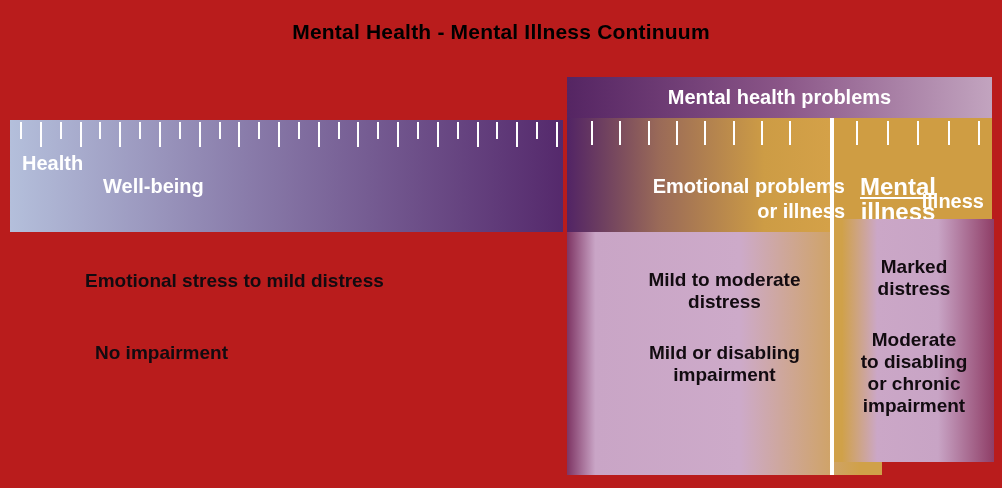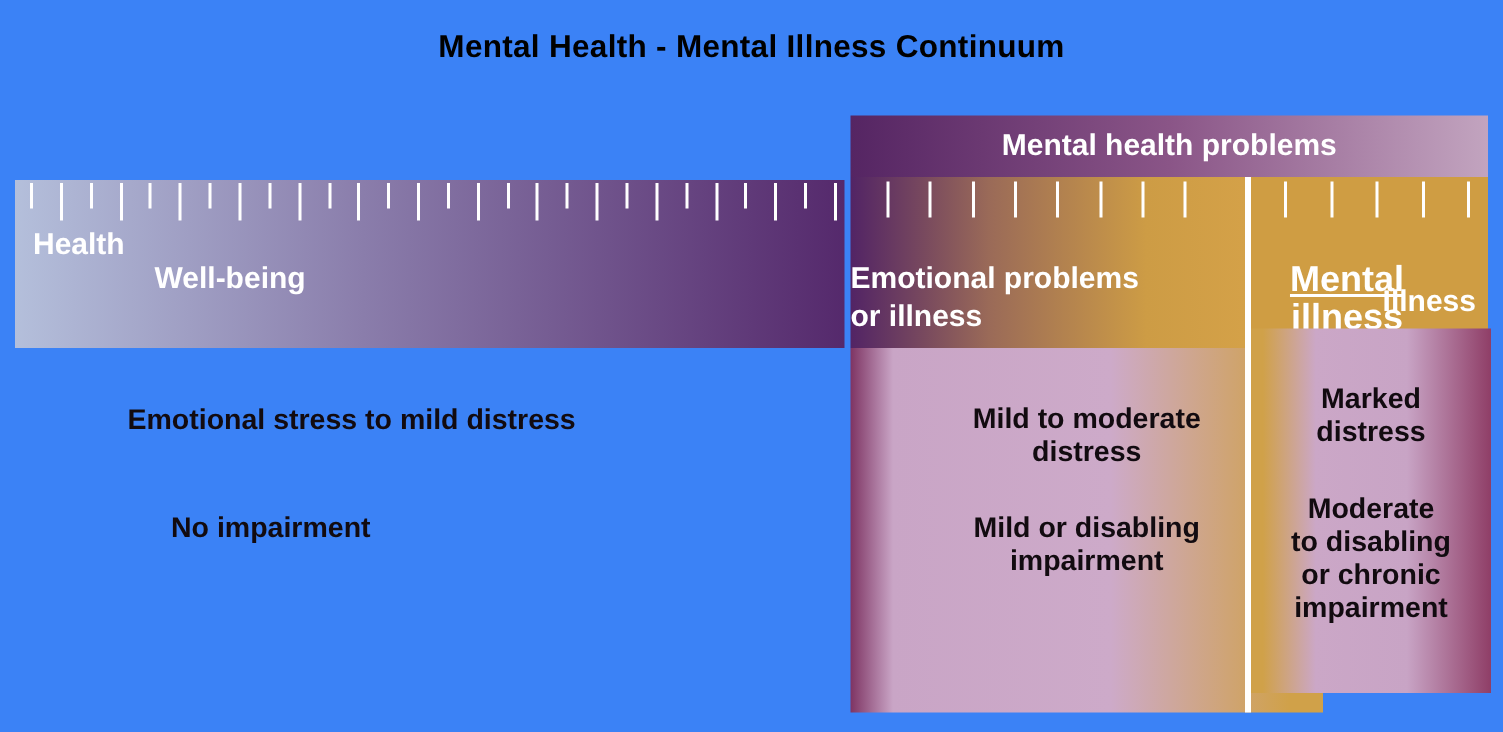--- a/index.html
+++ b/index.html
@@ -1,18 +1,18 @@
 <!DOCTYPE html>
 <html><head>
 <meta charset="utf-8">
 <style>
   * { margin:0; padding:0; box-sizing:border-box; }
   body { background:#fff; }
   #canvas {
-    position:relative; width:1002px; height:488px; background:#3b82f6;
+    position:relative; width:1002px; height:488px; background:#b91c1c;
     font-family:"Liberation Sans", sans-serif; overflow:hidden;
   }
 
   .title {
     position:absolute; top:20px; left:0; width:100%;
     text-align:center; font-size:21px; font-weight:bold; color:#000;
     letter-spacing:0.2px;
   }
 
   
@@ -49,21 +49,21 @@
     position:absolute; left:267px; top:41px; width:158px; height:114px;
     background:#cf9d43;
   }
   .column-divider {
     position:absolute; left:263px; top:41px; width:4px; height:357px;
     background:#ffffff; z-index:6;
   }
 
   .zone-header {
     position:absolute; left:0; top:97px; width:278px;
-    text-align:left; color:#fff; font-size:20px; font-weight:bold; line-height:25px;
+    text-align:right; color:#fff; font-size:20px; font-weight:bold; line-height:25px;
   }
   .illness-endpoint {
     position:absolute; right:8px; top:72px;
     color:#fff; font-size:20px; font-weight:bold; text-align:right;
   }
   .illness-header {
     position:absolute; left:267px; top:97px; width:128px;
     text-align:center; color:#fff; font-size:24px; font-weight:bold; line-height:25px;text-decoration:underline;
   }
 
@@ -82,21 +82,21 @@
   }
   .row-distress { top:37px; }
   .row-impairment { top:110px; }
 
   
   .wb-distress {
     position:absolute; left:85px; top:270px;
     color:#120b10; font-size:19px; font-weight:bold;
   }
   .wb-impairment {
-    position:absolute; left:114px; top:342px;
+    position:absolute; left:95px; top:342px;
     color:#120b10; font-size:19px; font-weight:bold;
   }
 </style>
 </head>
 <body>
 
 <div id="canvas">
 
   <div class="title">Mental Health - Mental Illness Continuum</div>
 

